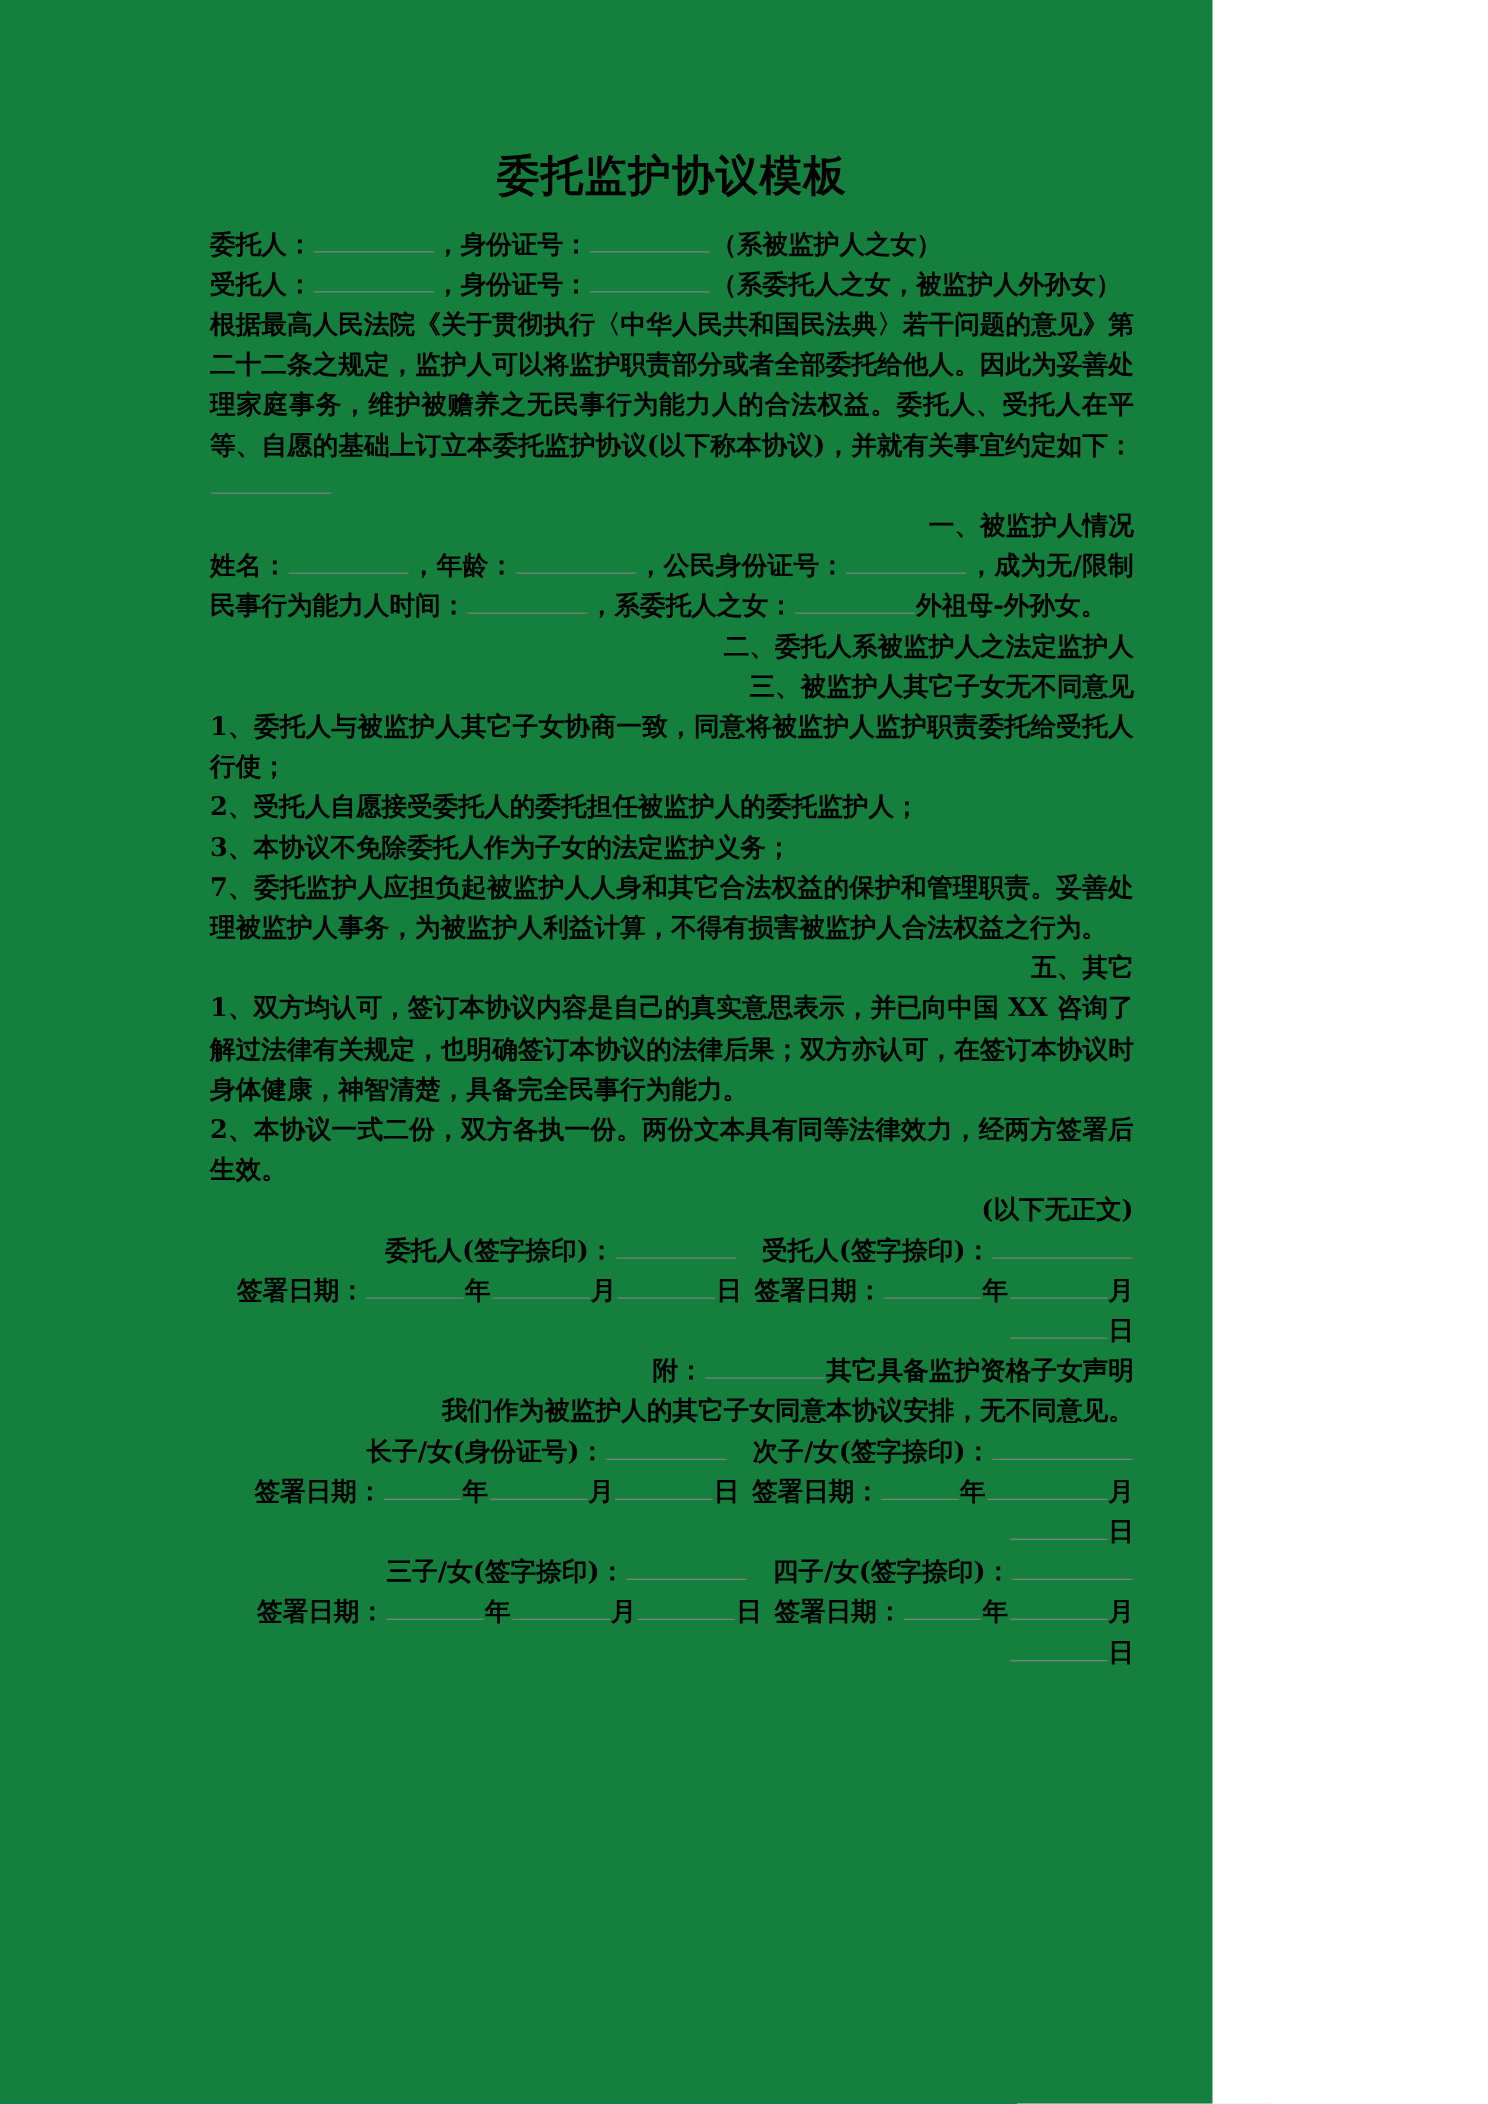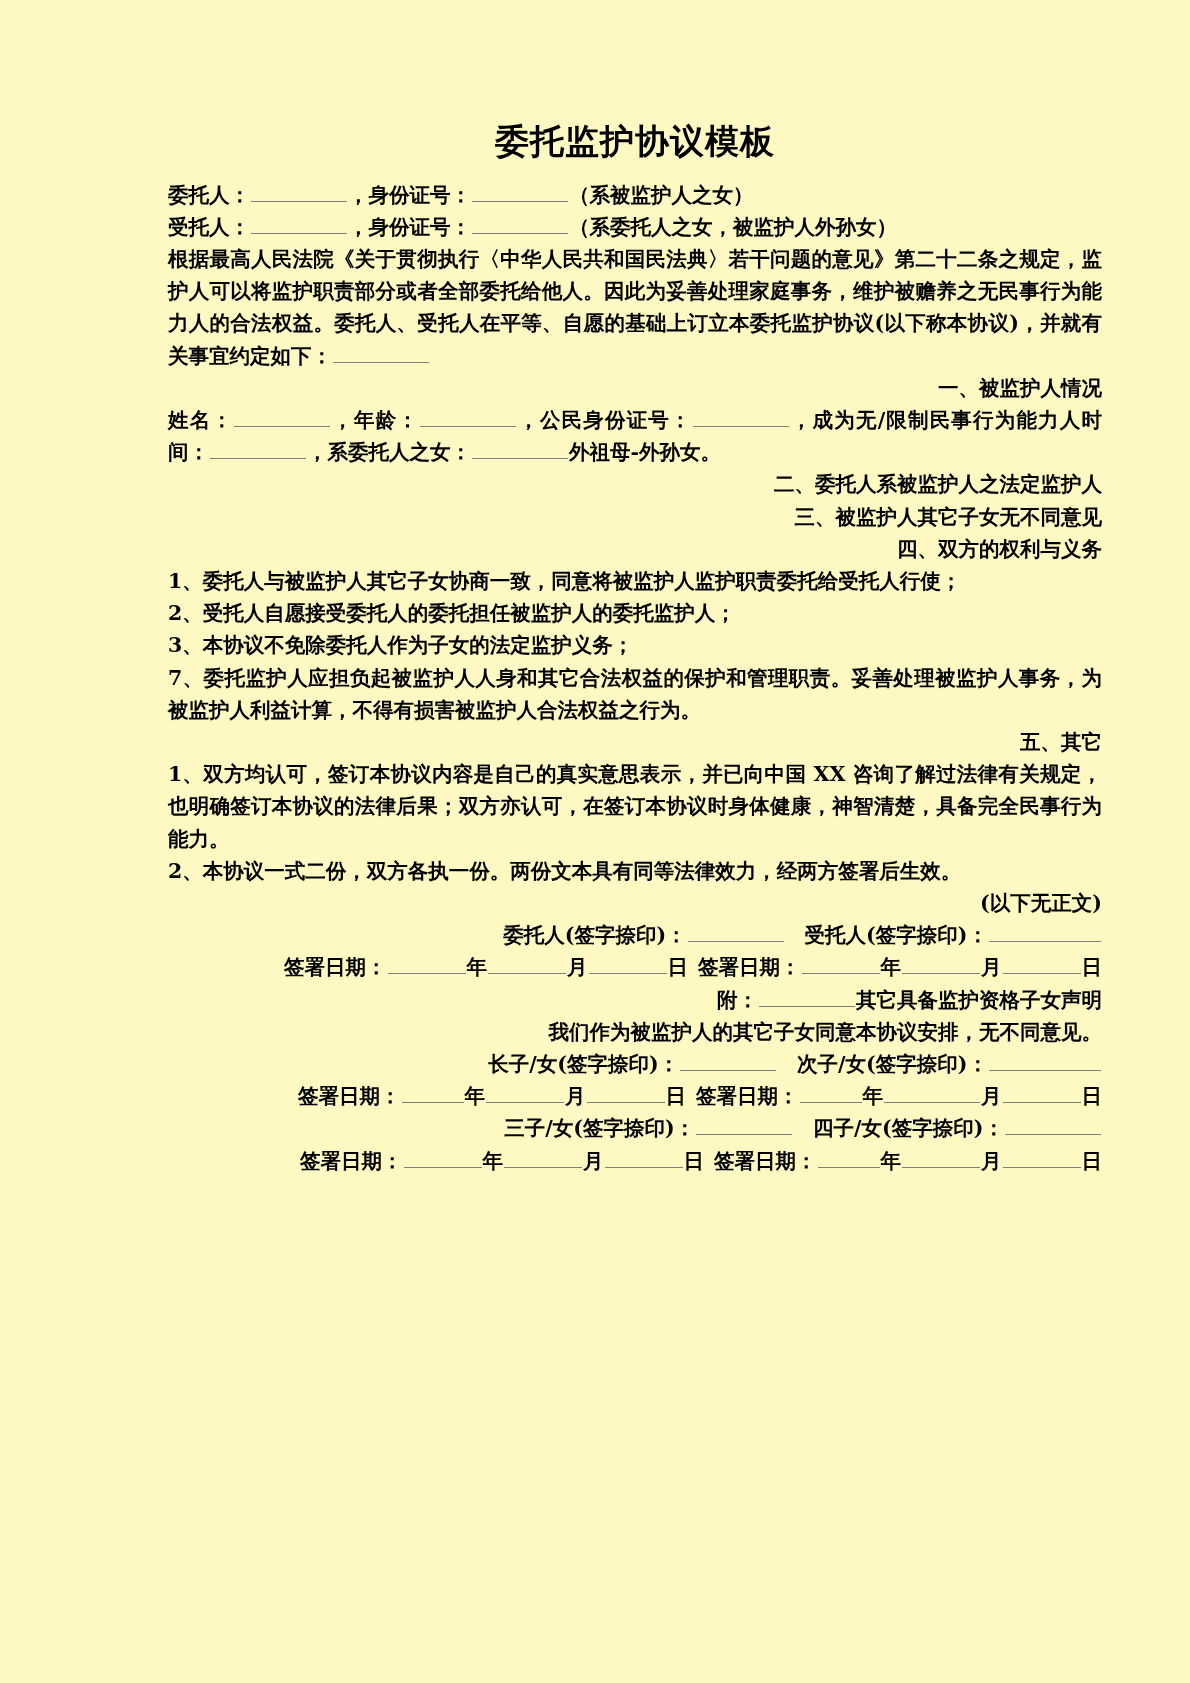--- a/index.html
+++ b/index.html
@@ -9,25 +9,25 @@
   }
   body {
     width: 1190px;
     height: 1683px;
     font-family: "DejaVu Serif", "Liberation Serif", serif;
     color: #000000;
     overflow: hidden;
   }
   .page {
     position: relative;
-    width: 1190px;
+    width: 970px;
     height: 1683px;
-    background: #fef9c3;
+    background: #15803d;
     box-sizing: border-box;
-    padding: 120px 88px 0 168px;
+    padding: 120px 63px 0 168px;
   }
   .doc-title {
     font-family: "DejaVu Sans", "Liberation Sans", sans-serif;
     font-weight: bold;
     font-size: 34px;
     text-align: center;
     letter-spacing: 1px;
     margin: 0 0 16px 0;
     line-height: 1.25;
   }
@@ -83,21 +83,20 @@
     </p>
 
     <p class="line nojust">一、被监护人情况</p>
 
     <p class="line">
       <span>姓名：</span><span class="blank b-lg"></span><span>，年龄：</span><span class="blank b-lg"></span><span>，公民身份证号：</span><span class="blank b-lg"></span><span>，成为无/限制民事行为能力人时间：</span><span class="blank b-lg"></span><span>，系委托人之女：</span><span class="blank b-lg"></span><span>外祖母-外孙女。</span>
     </p>
 
     <p class="line nojust">二、委托人系被监护人之法定监护人</p>
     <p class="line nojust">三、被监护人其它子女无不同意见</p>
-    <p class="line nojust">四、双方的权利与义务</p>
     <p class="line">1、委托人与被监护人其它子女协商一致，同意将被监护人监护职责委托给受托人行使；</p>
     <p class="line">2、受托人自愿接受委托人的委托担任被监护人的委托监护人；</p>
     <p class="line">3、本协议不免除委托人作为子女的法定监护义务；</p>
     <p class="line">7、委托监护人应担负起被监护人人身和其它合法权益的保护和管理职责。妥善处理被监护人事务，为被监护人利益计算，不得有损害被监护人合法权益之行为。</p>
     <p class="line nojust">五、其它</p>
     <p class="line">1、双方均认可，签订本协议内容是自己的真实意思表示，并已向中国 XX 咨询了解过法律有关规定，也明确签订本协议的法律后果；双方亦认可，在签订本协议时身体健康，神智清楚，具备完全民事行为能力。</p>
     <p class="line">2、本协议一式二份，双方各执一份。两份文本具有同等法律效力，经两方签署后生效。</p>
     <p class="line nojust">(以下无正文)</p>
 
     <p class="line nojust">
@@ -108,21 +107,21 @@
       <span>签署日期：</span><span class="blank b-md"></span><span>年</span><span class="blank b-md"></span><span>月</span><span class="blank b-md"></span><span>日</span><span class="sp"></span><span>签署日期：</span><span class="blank b-md"></span><span>年</span><span class="blank b-md"></span><span>月</span><span class="blank b-md"></span><span>日</span>
     </p>
 
     <p class="line nojust">
       <span>附：</span><span class="blank b-lg"></span><span>其它具备监护资格子女声明</span>
     </p>
 
     <p class="line nojust">我们作为被监护人的其它子女同意本协议安排，无不同意见。</p>
 
     <p class="line nojust">
-      <span>长子/女(签字捺印)：</span><span class="blank b-lg"></span><span class="sp-wide"></span><span>次子/女(签字捺印)：</span><span class="blank b-xl"></span>
+      <span>长子/女(身份证号)：</span><span class="blank b-lg"></span><span class="sp-wide"></span><span>次子/女(签字捺印)：</span><span class="blank b-xl"></span>
     </p>
 
     <p class="line nojust">
       <span>签署日期：</span><span class="blank b-sm"></span><span>年</span><span class="blank b-md"></span><span>月</span><span class="blank b-md"></span><span>日</span><span class="sp"></span><span>签署日期：</span><span class="blank b-sm"></span><span>年</span><span class="blank b-lg"></span><span>月</span><span class="blank b-md"></span><span>日</span>
     </p>
 
     <p class="line nojust">
       <span>三子/女(签字捺印)：</span><span class="blank b-lg"></span><span class="sp-wide"></span><span>四子/女(签字捺印)：</span><span class="blank b-lg"></span>
     </p>
 

